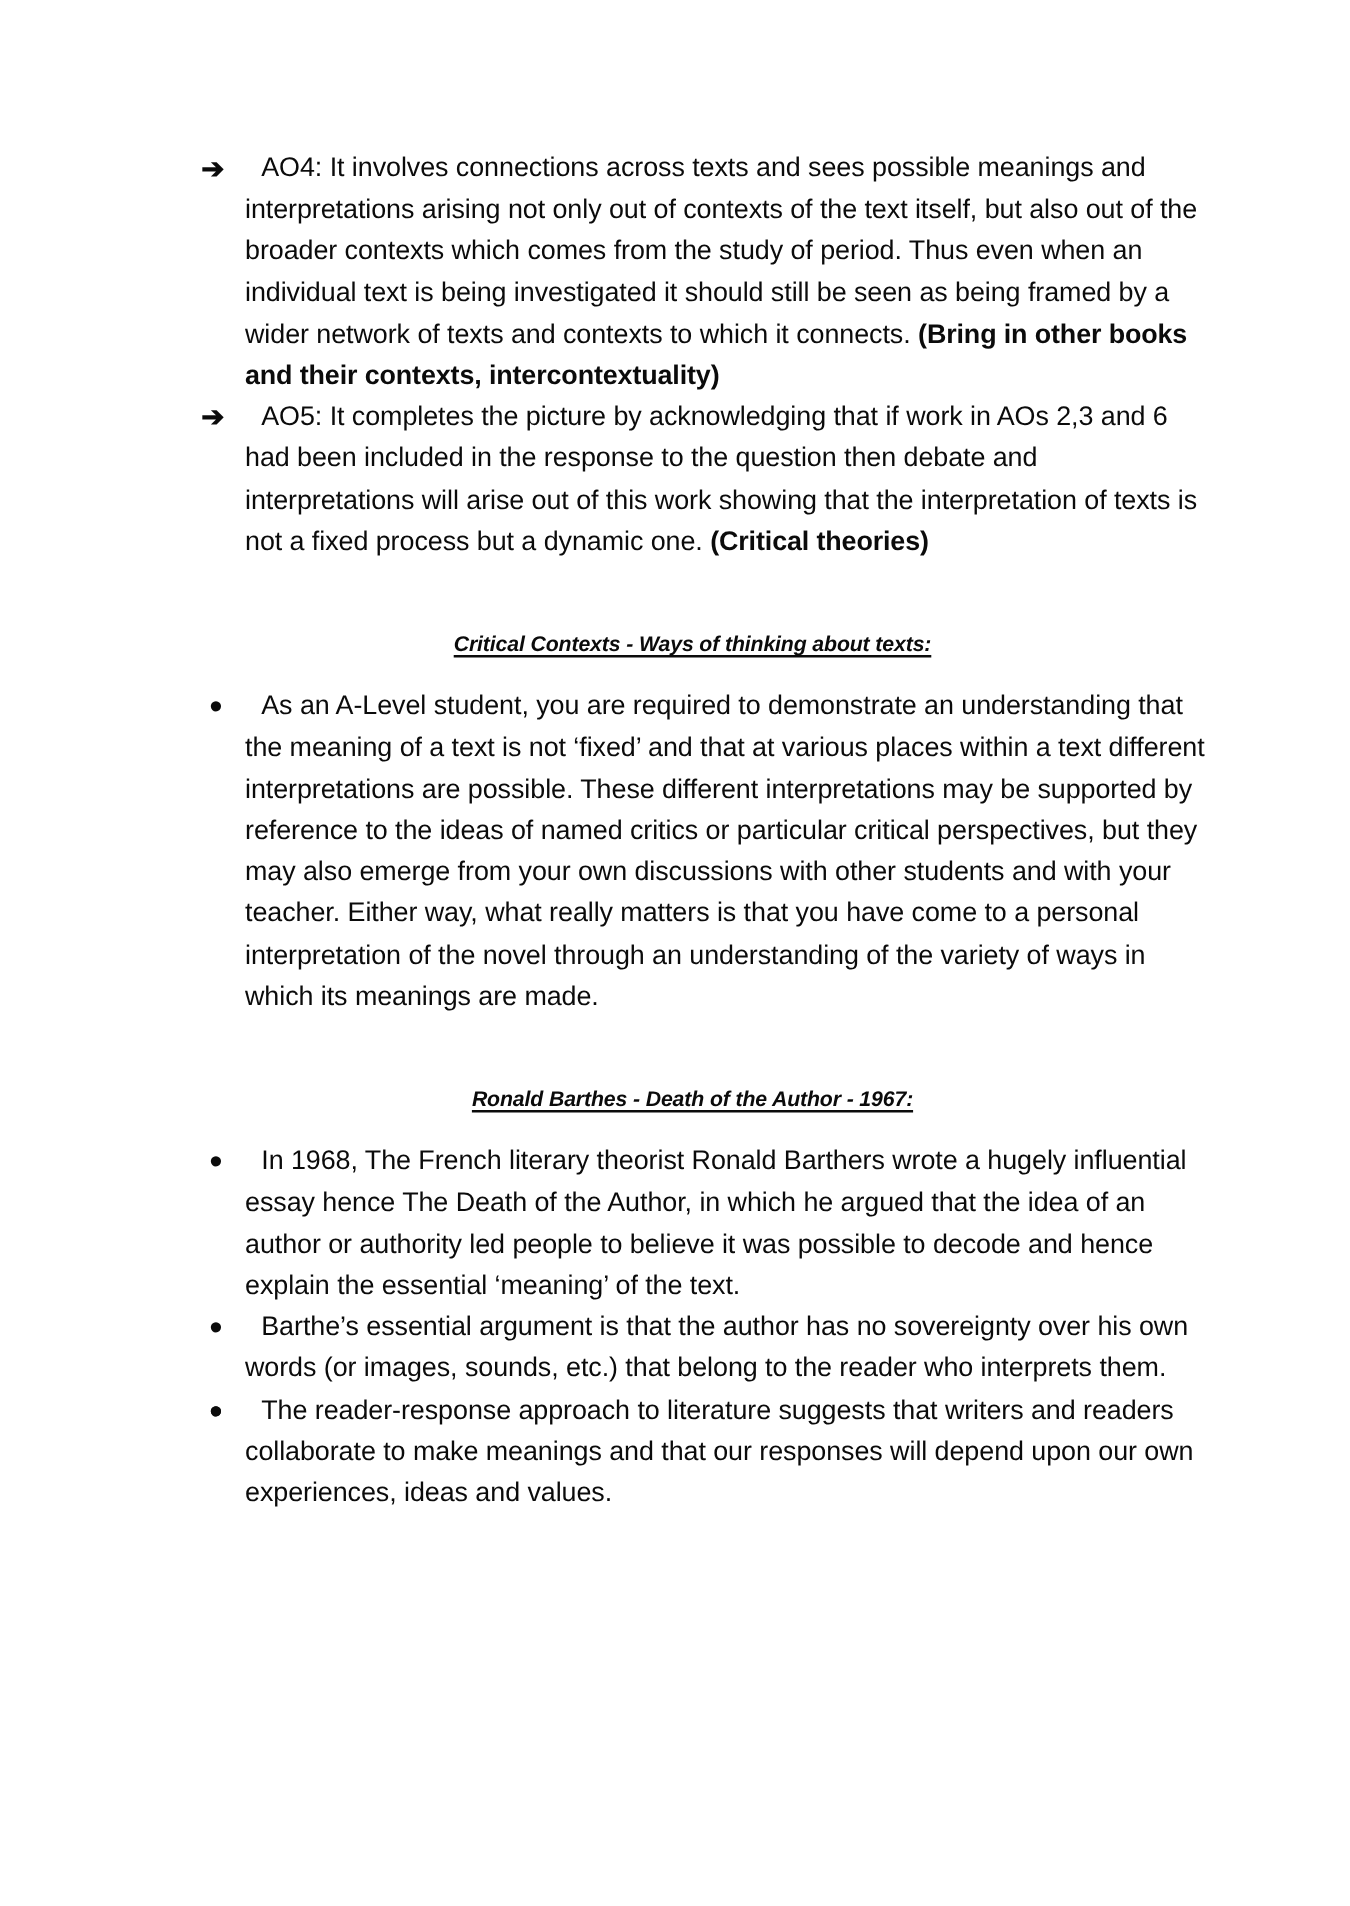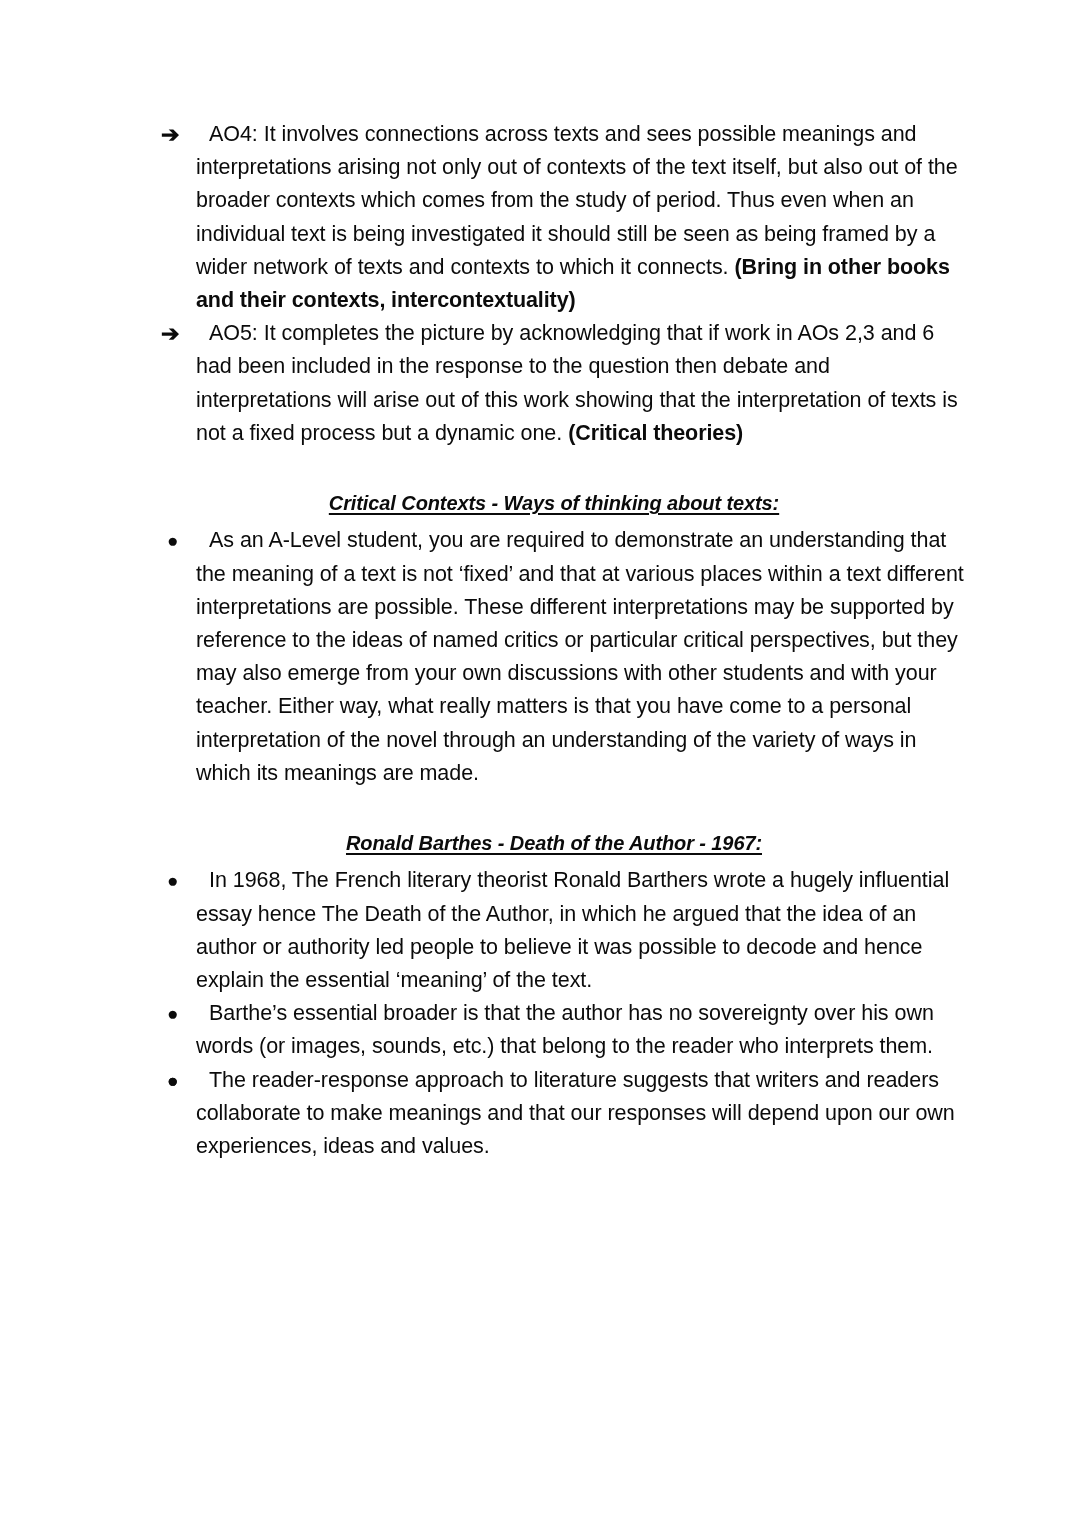--- a/index.html
+++ b/index.html
@@ -62,29 +62,29 @@
   }
   .item .txt { display: inline; margin-left: 13px; }
   .item b, .bold {
     font-weight: 700;
     letter-spacing: -0.1px;
   }
 
   
   .section-heading {
     text-align: center;
-    font-size: 20px;
+    font-size: 17px;
     line-height: 33.2px;
     font-weight: 700;
     font-style: italic;
     text-decoration: underline;
     text-underline-offset: 3px;
     text-decoration-thickness: 2px;
     letter-spacing: -0.1px;
-    margin: 4px;
+    margin: 16px;
     padding-right: 14px;
   }
 
   
   .gap-line { height: 33.2px; }
 </style>
 </head>
 <body>
 
 <div class="page">
@@ -121,21 +121,21 @@
 
     <ul class="list">
 
       <li class="item">
         <span class="marker dot">●</span>
         <span class="txt">In 1968, The French literary theorist Ronald Barthers wrote a hugely influential essay hence The Death of the Author, in which he argued that the idea of an author or authority led people to believe it was possible to decode and hence explain the essential ‘meaning’ of the text.</span>
       </li>
 
       <li class="item">
         <span class="marker dot">●</span>
-        <span class="txt">Barthe’s essential broader is that the author has no sovereignty over his own words (or images, sounds, etc.) that belong to the reader who interprets them.</span>
+        <span class="txt">Barthe’s essential argument is that the author has no sovereignty over his own words (or images, sounds, etc.) that belong to the reader who interprets them.</span>
       </li>
 
       <li class="item">
         <span class="marker dot">●</span>
       </li>
 
       <li class="item">
         <span class="marker dot">●</span>
         <span class="txt">The reader-response approach to literature suggests that writers and readers collaborate to make meanings and that our responses will depend upon our own experiences, ideas and values.</span>
       </li>

